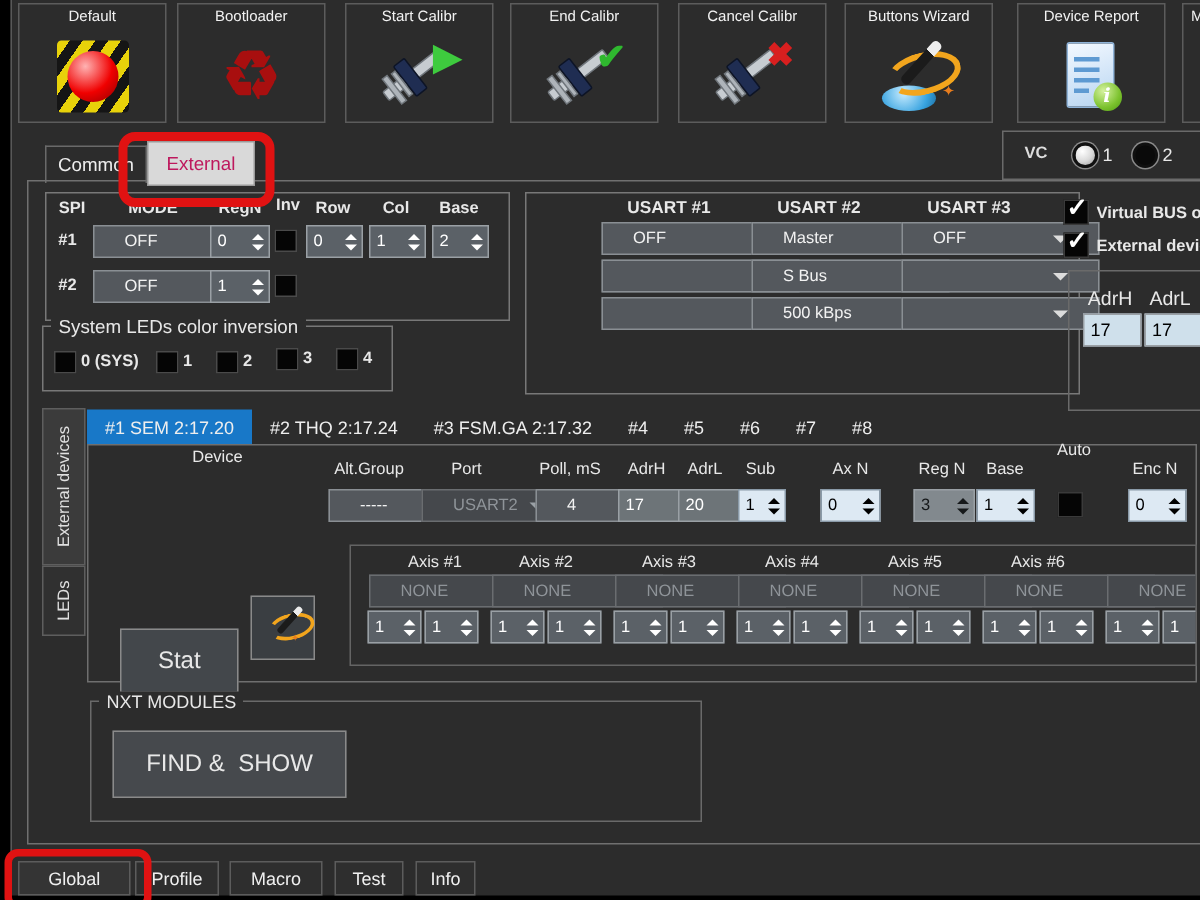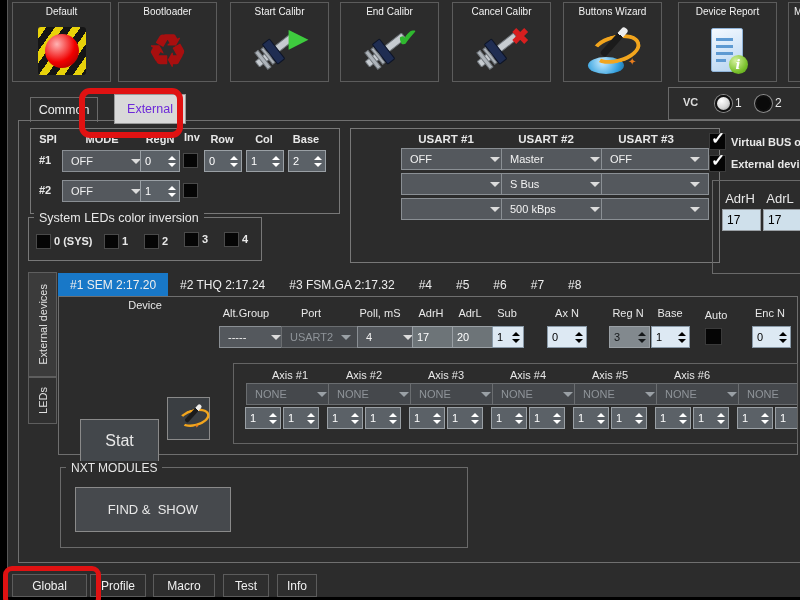--- a/index.html
+++ b/index.html
@@ -37,26 +37,26 @@
   .icon-report .doc{position:absolute;left:3px;top:0;width:30px;height:42px;border:1px solid #8fb3d8;border-radius:2px;
      background:linear-gradient(160deg,#f4f9ff,#cfe3f7 60%,#b7d4ef);}
   .icon-report .ln{position:absolute;left:8px;height:3px;width:17px;background:#5e9ad2;}
   .icon-report .info{position:absolute;right:0;bottom:0;width:19px;height:19px;border-radius:50%;
      background:radial-gradient(circle at 35% 30%,#d6f2a0,#7cc22e 60%,#4e9a12);color:#fff;
      font-family:"DejaVu Serif",serif;font-style:italic;font-weight:bold;font-size:13px;
      display:flex;align-items:center;justify-content:center;}
   
   .tab-common{left:30px;top:97px;width:66px;height:24px;background:#2c2c2c;border:1px solid #6a6a6a;border-bottom:none;
      font-size:12.5px;color:#eee;}
-  .tab-external{left:114px;top:94px;width:70px;height:28px;background:#d9d9d9;border:1px solid #9a9a9a;
-     font-size:12.5px;color:#6d28d9;z-index:2;text-align:right;}
+  .tab-external{left:98px;top:94px;width:70px;height:28px;background:#d9d9d9;border:1px solid #9a9a9a;
+     font-size:12.5px;color:#be185d;z-index:2;text-align:right;}
   .annot{position:absolute;border:6px solid #e01212;border-radius:11px;z-index:60;pointer-events:none;}
   
   .dd{position:absolute;height:20px;background:#54585d;border:1px solid #8a8f94;display:flex;align-items:center;
-      padding:0 8px;color:#f2f2f2;font-size:11px;}
+      padding:0 20px;color:#f2f2f2;font-size:11px;}
   .dd::after{content:"";width:0;height:0;border-left:5px solid transparent;border-right:5px solid transparent;
       border-top:5px solid #dcdcdc;margin-left:auto;}
   .dd.dis{background:#45484c;color:#8f9499;border-color:#6a6d70;}
   .dd.dis::after{border-top-color:#9aa0a5;}
   .sp{position:absolute;height:20px;display:flex;align-items:center;background:#5b6167;border:1px solid #9aa0a5;
       color:#fff;font-size:11px;}
   .sp .v{flex:1;padding-left:4px;}
   .sp .ar{display:flex;flex-direction:column;gap:3px;margin-right:3px;}
   .sp .ar i{width:0;height:0;border-left:4px solid transparent;border-right:4px solid transparent;display:block;}
   .sp .ar i.u{border-bottom:4px solid currentColor;}
@@ -323,21 +323,21 @@
   <div class="hdr plain" style="left:95px;top:299px;width:100px">Device</div>
   <div class="hdr plain" style="left:218px;top:307px;width:56px">Alt.Group</div>
   <div class="hdr plain" style="left:286px;top:307px;width:50px">Port</div>
   <div class="hdr plain" style="left:352px;top:307px;width:56px">Poll, mS</div>
   <div class="hdr plain" style="left:412px;top:307px;width:38px">AdrH</div>
   <div class="hdr plain" style="left:451px;top:307px;width:38px">AdrL</div>
   <div class="hdr plain" style="left:489px;top:307px;width:36px">Sub</div>
   <div class="hdr plain" style="left:545px;top:307px;width:44px">Ax N</div>
   <div class="hdr plain" style="left:605px;top:307px;width:46px">Reg N</div>
   <div class="hdr plain" style="left:649px;top:307px;width:42px">Base</div>
-  <div class="hdr plain" style="left:696px;top:309px;width:40px">Auto</div>
+  <div class="hdr plain" style="left:696px;top:294px;width:40px">Auto</div>
   <div class="hdr plain" style="left:747px;top:307px;width:46px">Enc N</div>
 
   <div class="dd" style="left:219px;top:326px;width:53px">
     <span>-----</span>
     </div>
   <div class="dd dis" style="left:281px;top:326px;width:61px">
     <span>USART2</span>
     </div>
   <div class="dd" style="left:357px;top:326px;width:47px">
     <span>4</span>
@@ -511,21 +511,21 @@
   <div class="btn" style="left:167px;top:397px;width:41px;height:41px;background:#3a3e42">
     <div class="icon-wizard" style="transform:scale(.62)">
       <span class="wiz-ring"></span>
         <span class="wiz-wand"></span>
         <span class="wiz-star">✦</span>
     </div>
   </div>
 
   <div class="group" style="left:60px;top:467px;width:406px;height:79px;border-color:#6a6a6a"></div>
   <div class="gtitle" style="left:66px;top:461px">NXT MODULES</div>
-  <div class="btn" style="left:75px;top:487px;width:154px;height:43px;background:#46494d;font-size:13px;white-space:pre">FIND &amp;  SHOW</div>
+  <div class="btn" style="left:75px;top:487px;width:154px;height:43px;background:#46494d;font-size:16px;white-space:pre">FIND &amp;  SHOW</div>
 
   <div class="btab" style="left:12px;width:73px;background:#343434">Global</div>
   <div class="btab" style="left:90px;width:54px">Profile</div>
   <div class="btab" style="left:153px;width:60px">Macro</div>
   <div class="btab" style="left:223px;width:44px">Test</div>
   <div class="btab" style="left:277px;width:38px">Info</div>
   <div class="annot" style="left:3px;top:566px;width:88px;height:31px;border-width:5px;border-radius:9px"></div>
 </div>
 
 </body></html>

